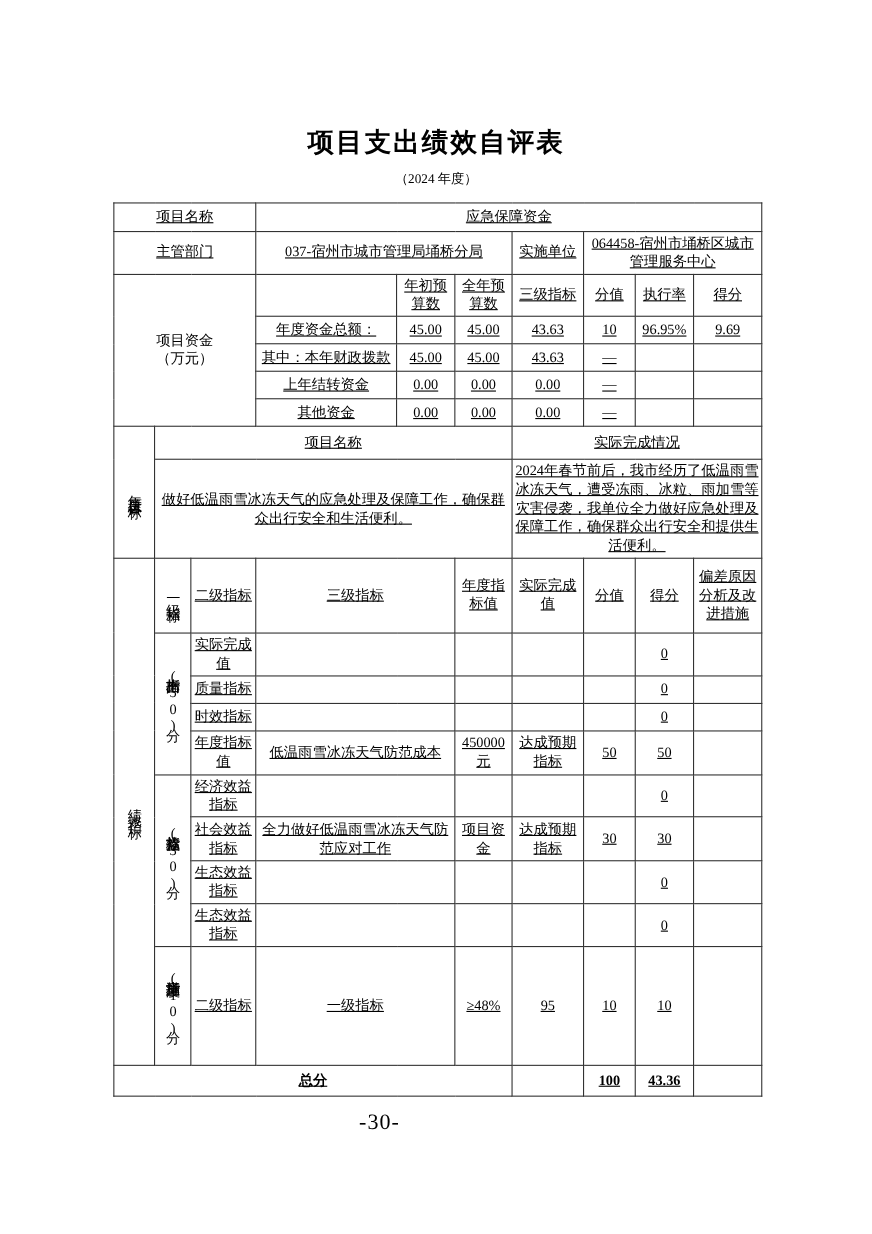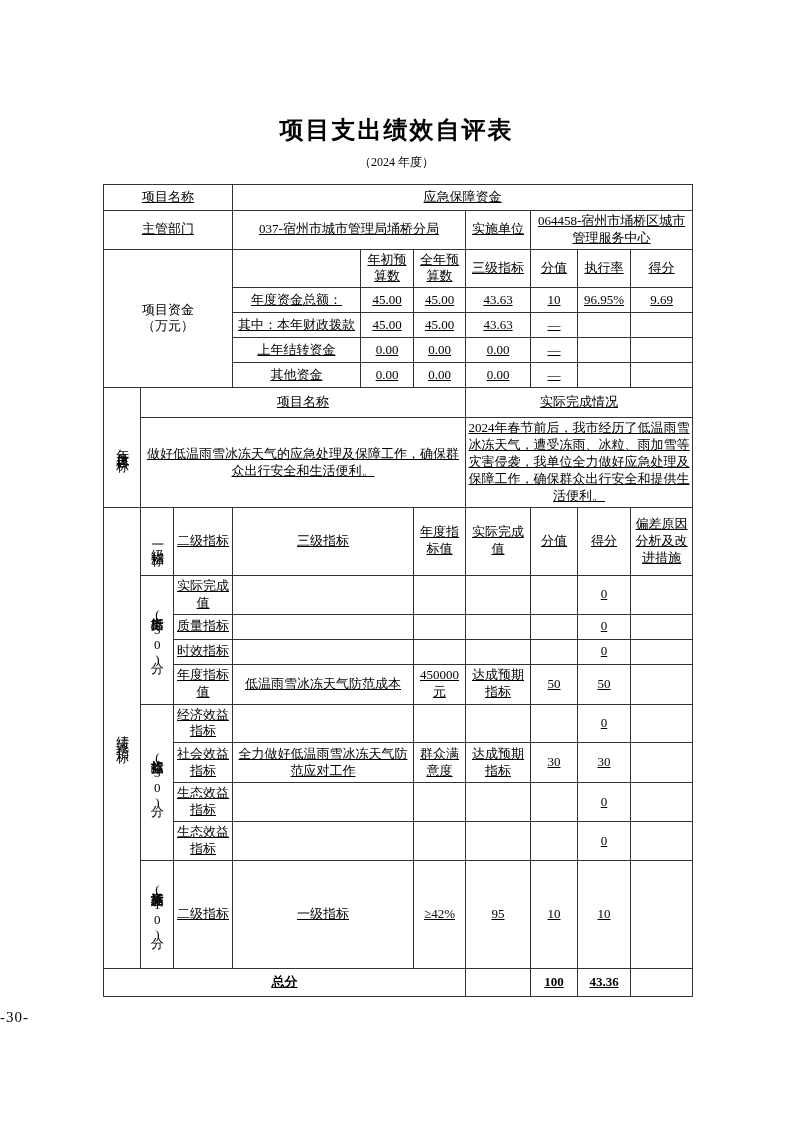--- a/index.html
+++ b/index.html
@@ -67,22 +67,22 @@
   .vert.vgroup { letter-spacing: 0; line-height: 1.05; }
   .vert.vbig { letter-spacing: 5px; }
   .narrow-wrap {
     display: inline-block;
     max-width: 64px;
     word-break: break-all;
   }
   tr.total-row td { font-weight: bold; }
   .page-number {
     width: 690px;
-    text-align: left;
-    font-size: 15px;
+    text-align: center;
+    font-size: 20px;
     margin-top: 12px;
     letter-spacing: 1px;
   }
 </style>
 </head>
 <body>
 
 <div class="page">
 
   <div class="doc-title">项目支出绩效自评表</div>
@@ -229,21 +229,21 @@
       <td colspan="2" class="l3"></td>
       <td></td>
       <td></td>
       <td></td>
       <td>0</td>
       <td></td>
     </tr>
     <tr style="height:40px">
       <td class="ta-l">社会效益指标</td>
       <td colspan="2" class="l3">全力做好低温雨雪冰冻天气防范应对工作</td>
-      <td>群众满意度</td>
+      <td>项目资金</td>
       <td>达成预期指标</td>
       <td>30</td>
       <td>30</td>
       <td></td>
     </tr>
     <tr style="height:35px">
       <td class="ta-l">生态效益指标</td>
       <td colspan="2" class="l3"></td>
       <td></td>
       <td></td>
@@ -258,21 +258,21 @@
       <td></td>
       <td></td>
       <td>0</td>
       <td></td>
     </tr>
 
     <tr style="height:108px">
       <td class="vcell"><div class="vert vgroup">满意度指标(10分)</div></td>
       <td class="ta-l">二级指标</td>
       <td colspan="2" class="l3">一级指标</td>
-      <td>≥42%</td>
+      <td>≥48%</td>
       <td>95</td>
       <td>10</td>
       <td>10</td>
       <td></td>
     </tr>
 
     <tr class="total-row" style="height:28px">
       <td colspan="6">总分</td>
       <td></td>
       <td>100</td>

